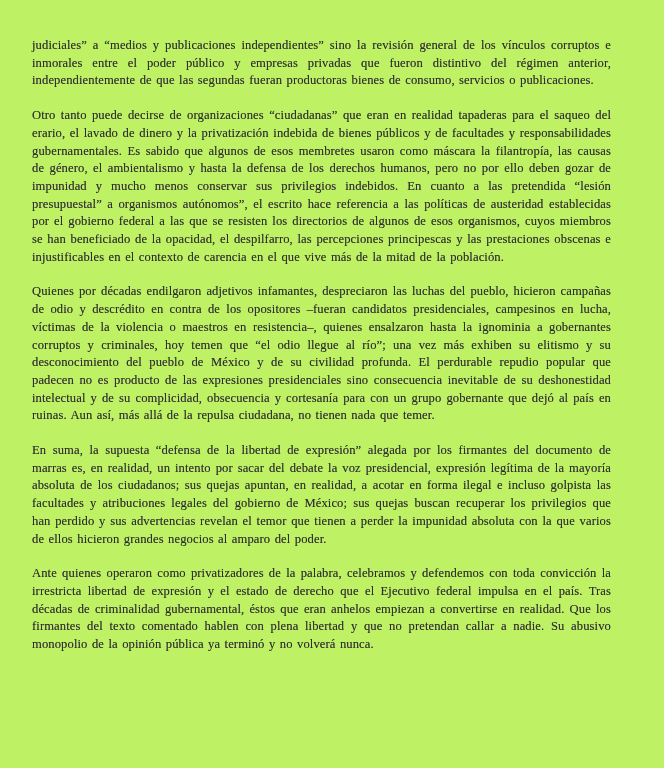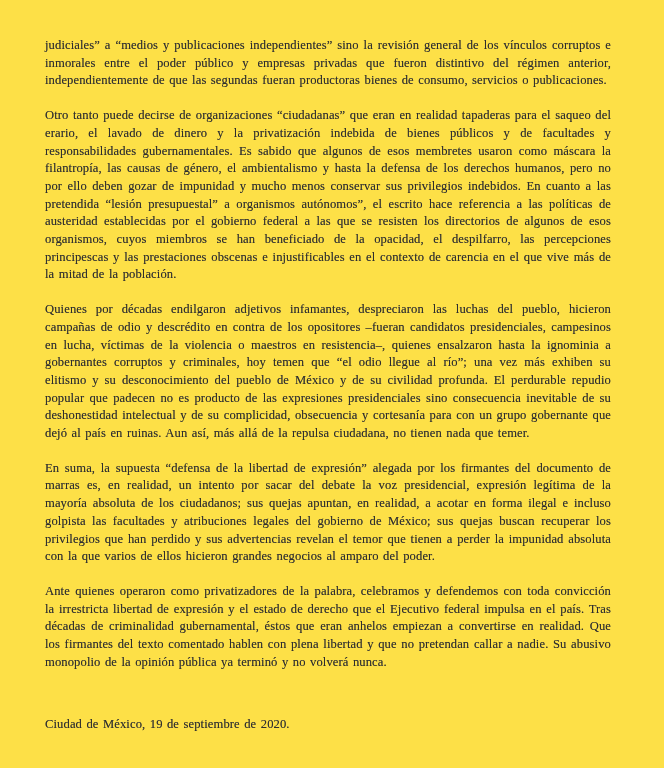--- a/index.html
+++ b/index.html
@@ -4,23 +4,23 @@
 <style>
   html, body {
     margin: 0;
     padding: 0;
     background: #fcfcfc;
   }
   .page {
     position: relative;
     width: 664px;
     height: 768px;
-    background: #fde047;
+    background: #bef264;
     box-sizing: border-box;
-    padding: 37px 53px 0 45px;
+    padding: 37px 53px 0 32px;
     overflow: hidden;
     font-family: "Liberation Serif", "DejaVu Serif", serif;
     font-size: 12.6px;
     line-height: 17.7px;
     color: #2e2e2e;
     -webkit-font-smoothing: antialiased;
   }
   .page p {
     margin: 0 0 17px 0;
     text-align: justify;
@@ -36,14 +36,13 @@
 </style>
 </head>
 <body>
 
 <div class="page">
   <p>judiciales” a “medios y publicaciones independientes” sino la revisión general de los vínculos corruptos e inmorales entre el poder público y empresas privadas que fueron distintivo del régimen anterior, independientemente de que las segundas fueran productoras bienes de consumo, servicios o publicaciones.</p>
   <p>Otro tanto puede decirse de organizaciones “ciudadanas” que eran en realidad tapaderas para el saqueo del erario, el lavado de dinero y la privatización indebida de bienes públicos y de facultades y responsabilidades gubernamentales. Es sabido que algunos de esos membretes usaron como máscara la filantropía, las causas de género, el ambientalismo y hasta la defensa de los derechos humanos, pero no por ello deben gozar de impunidad y mucho menos conservar sus privilegios indebidos. En cuanto a las pretendida “lesión presupuestal” a organismos autónomos”, el escrito hace referencia a las políticas de austeridad establecidas por el gobierno federal a las que se resisten los directorios de algunos de esos organismos, cuyos miembros se han beneficiado de la opacidad, el despilfarro, las percepciones principescas y las prestaciones obscenas e injustificables en el contexto de carencia en el que vive más de la mitad de la población.</p>
   <p>Quienes por décadas endilgaron adjetivos infamantes, despreciaron las luchas del pueblo, hicieron campañas de odio y descrédito en contra de los opositores –fueran candidatos presidenciales, campesinos en lucha, víctimas de la violencia o maestros en resistencia–, quienes ensalzaron hasta la ignominia a gobernantes corruptos y criminales, hoy temen que “el odio llegue al río”; una vez más exhiben su elitismo y su desconocimiento del pueblo de México y de su civilidad profunda. El perdurable repudio popular que padecen no es producto de las expresiones presidenciales sino consecuencia inevitable de su deshonestidad intelectual y de su complicidad, obsecuencia y cortesanía para con un grupo gobernante que dejó al país en ruinas. Aun así, más allá de la repulsa ciudadana, no tienen nada que temer.</p>
   <p>En suma, la supuesta “defensa de la libertad de expresión” alegada por los firmantes del documento de marras es, en realidad, un intento por sacar del debate la voz presidencial, expresión legítima de la mayoría absoluta de los ciudadanos; sus quejas apuntan, en realidad, a acotar en forma ilegal e incluso golpista las facultades y atribuciones legales del gobierno de México; sus quejas buscan recuperar los privilegios que han perdido y sus advertencias revelan el temor que tienen a perder la impunidad absoluta con la que varios de ellos hicieron grandes negocios al amparo del poder.</p>
   <p>Ante quienes operaron como privatizadores de la palabra, celebramos y defendemos con toda convicción la irrestricta libertad de expresión y el estado de derecho que el Ejecutivo federal impulsa en el país. Tras décadas de criminalidad gubernamental, éstos que eran anhelos empiezan a convertirse en realidad. Que los firmantes del texto comentado hablen con plena libertad y que no pretendan callar a nadie. Su abusivo monopolio de la opinión pública ya terminó y no volverá nunca.</p>
-  <p class="dateline">Ciudad de México, 19 de septiembre de 2020.</p>
 </div>
 
 </body></html>

